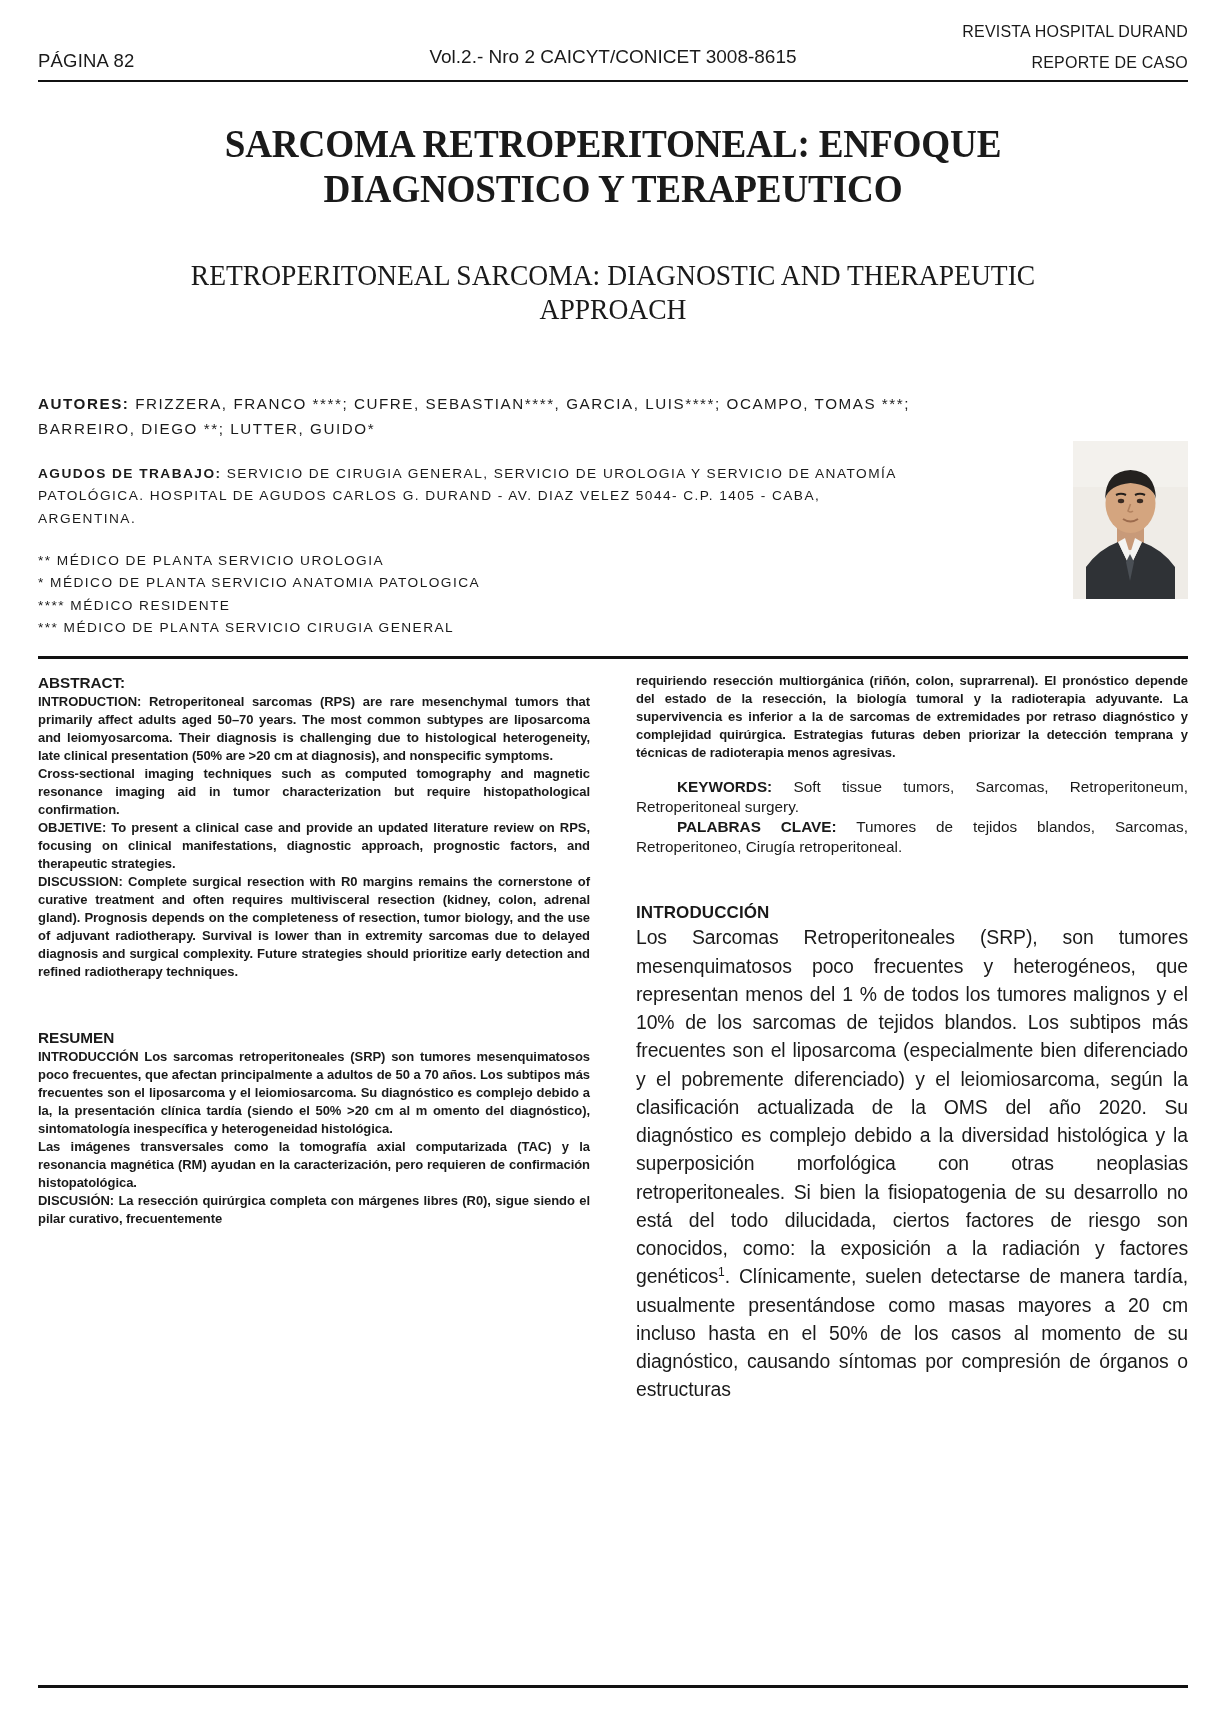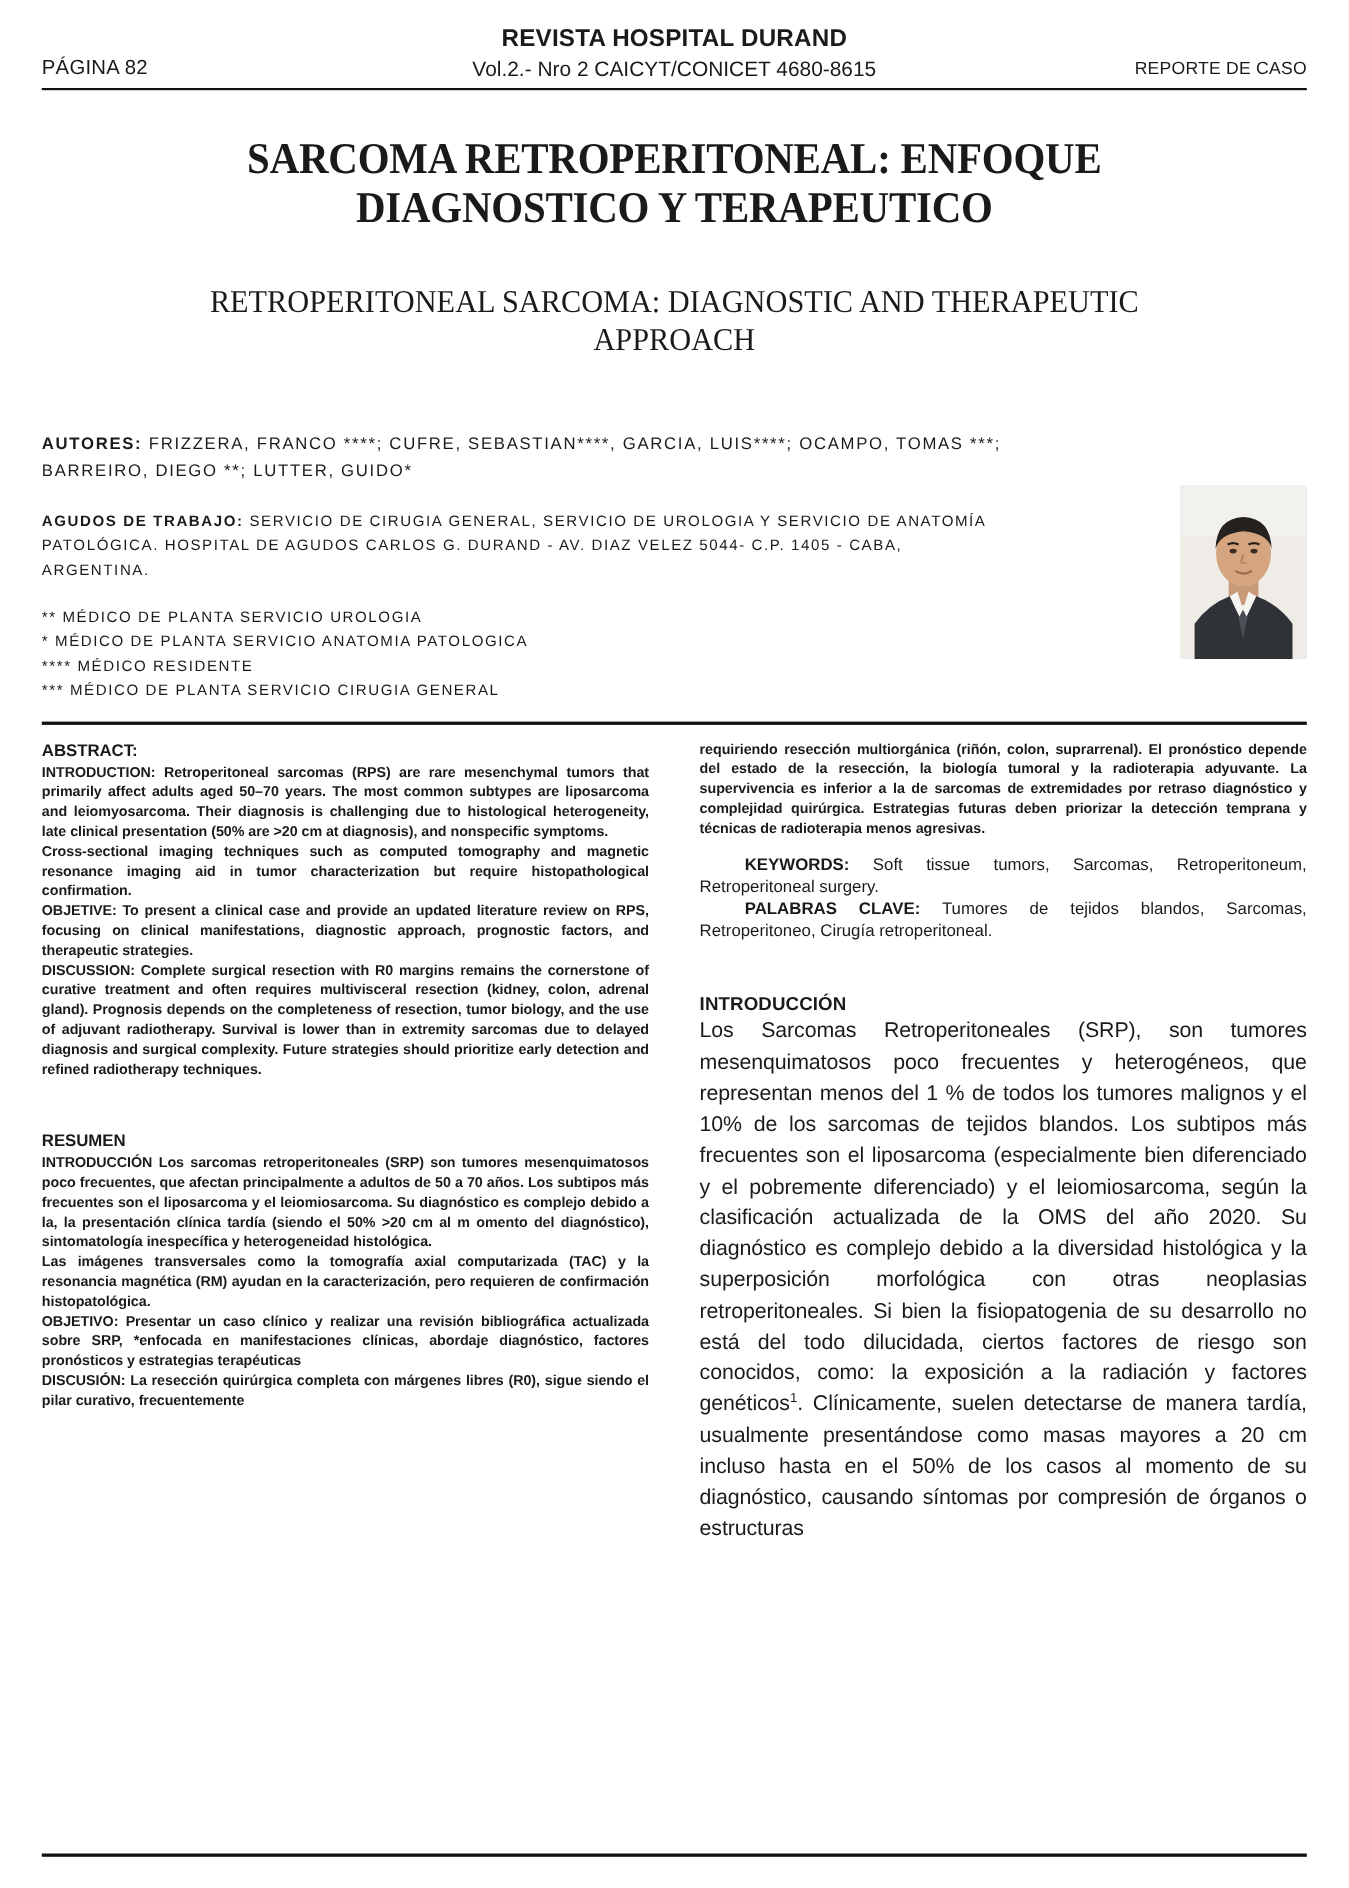--- a/index.html
+++ b/index.html
@@ -26,24 +26,25 @@
   .masthead {
     position: relative;
     height: 72px;
     padding-top: 22px;
   }
   .mast-center {
     text-align: center;
     line-height: 1.22;
   }
   .mast-title {
-    font-weight: bold;
-    font-size: 22px;
+    font-weight: normal;
+    font-size: 16px;
     letter-spacing: 0.2px;
     display: block;
+    text-align: right;
   }
   .mast-sub {
     font-size: 19px;
     font-weight: 400;
     display: block;
     margin-top: 3px;
   }
   .mast-left {
     position: absolute;
     left: 0;
@@ -199,21 +200,21 @@
   }
 </style>
 </head>
 <body>
 
 <div class="page">
 
   <div class="masthead">
     <div class="mast-center">
       <span class="mast-title">REVISTA HOSPITAL DURAND</span>
-      <span class="mast-sub">Vol.2.- Nro 2 CAICYT/CONICET 4680-8615</span>
+      <span class="mast-sub">Vol.2.- Nro 2 CAICYT/CONICET 3008-8615</span>
     </div>
     <div class="mast-left">PÁGINA 82</div>
     <div class="mast-right">REPORTE DE CASO</div>
   </div>
   <div class="rule-top"></div>
 
   <div class="title-block">
     <h1 class="doc-title">SARCOMA RETROPERITONEAL: ENFOQUE DIAGNOSTICO Y TERAPEUTICO</h1>
     <h2 class="doc-subtitle">RETROPERITONEAL SARCOMA: DIAGNOSTIC AND THERAPEUTIC APPROACH</h2>
   </div>
@@ -281,21 +282,20 @@
       <p class="abs-text"><span class="lbl">DISCUSSION:</span><span> Complete surgical resection with R0 margins remains the cornerstone of curative treatment and often requires multivisceral resection (kidney, colon, adrenal gland). Prognosis depends on the completeness of resection, tumor biology, and the use of adjuvant radiotherapy. Survival is lower than in extremity sarcomas due to delayed diagnosis and surgical complexity. Future strategies should prioritize early detection and refined radiotherapy techniques.</span></p>
 
       <div class="gap-lg"></div>
 
       <p class="abs-text sec-head">RESUMEN</p>
 
       <p class="abs-text"><span class="lbl">INTRODUCCIÓN</span><span>   Los sarcomas retroperitoneales (SRP) son tumores mesenquimatosos poco frecuentes, que afectan principalmente a adultos de 50 a 70 años. Los subtipos más frecuentes son el liposarcoma y el leiomiosarcoma. Su diagnóstico es complejo debido a la, la presentación clínica tardía (siendo el 50% &gt;20 cm al m omento del diagnóstico), sintomatología inespecífica y heterogeneidad histológica.</span></p>
 
       <p class="abs-text">Las imágenes transversales como la tomografía axial computarizada (TAC) y la resonancia magnética (RM) ayudan en la caracterización, pero requieren de confirmación histopatológica.</p>
 
-      <p class="abs-text"><span class="lbl">OBJETIVO:</span><span> Presentar un caso clínico y realizar una revisión bibliográfica actualizada sobre SRP, *enfocada en manifestaciones clínicas, abordaje diagnóstico, factores pronósticos y estrategias terapéuticas</span></p>
 
       <p class="abs-text"><span class="lbl">DISCUSIÓN:</span><span> La resección quirúrgica completa con márgenes libres (R0), sigue siendo el pilar curativo, frecuentemente</span></p>
 
     </div>
 
     <div class="col">
 
       <p class="abs-text">requiriendo resección multiorgánica (riñón, colon, suprarrenal). El pronóstico depende del estado de la resección, la biología tumoral y la radioterapia adyuvante. La supervivencia es inferior a la de sarcomas de extremidades por retraso diagnóstico y complejidad quirúrgica. Estrategias futuras deben priorizar la detección temprana y técnicas de radioterapia menos agresivas.</p>
 
       <div class="gap-sm"></div>

